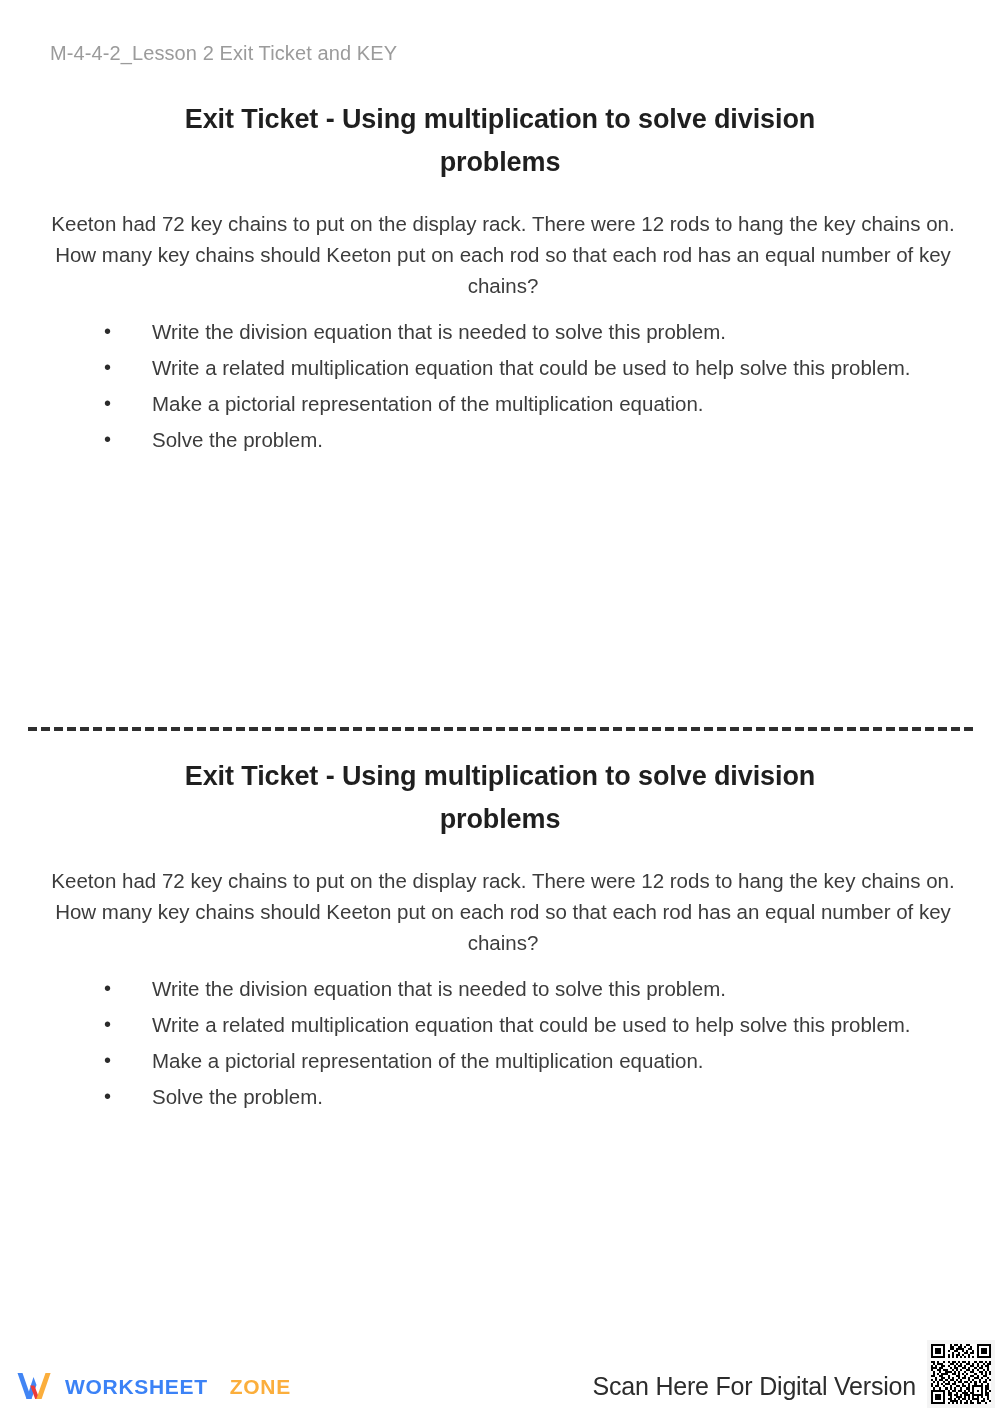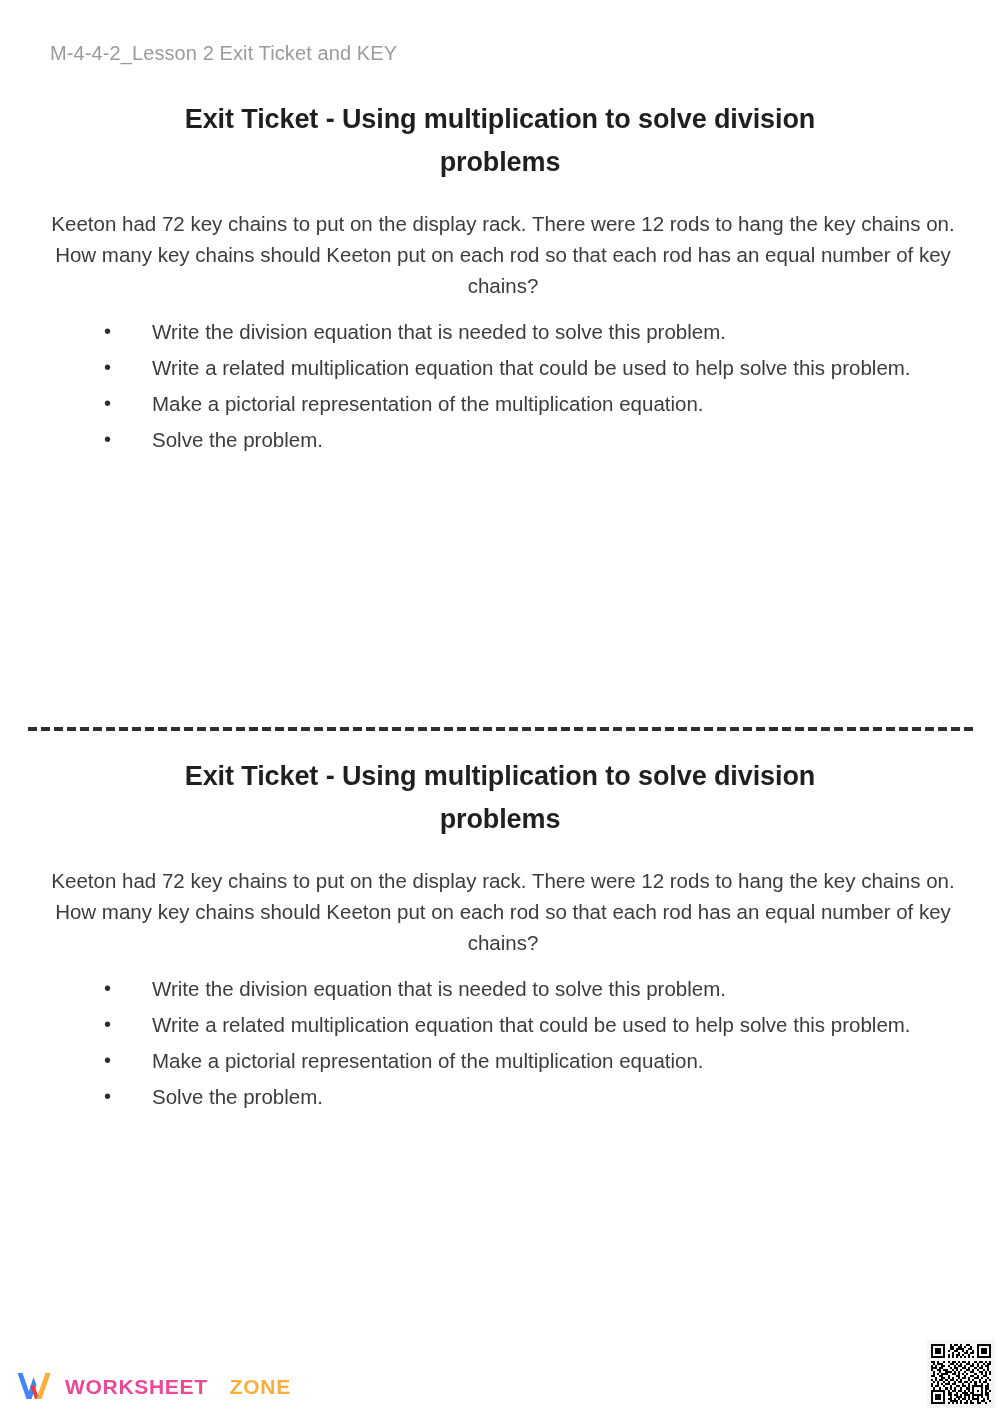--- a/index.html
+++ b/index.html
@@ -129,21 +129,21 @@
   }
 
   .brand-text {
     font-size: 21px;
     font-weight: bold;
     letter-spacing: 0.7px;
     white-space: nowrap;
     line-height: 1;
   }
 
-  .brand-text .word-worksheet { color: #ec4899; }
+  .brand-text .word-worksheet { color: #3b82f6; }
   .brand-text .word-zone { color: #fbae3c; margin-left: 22px; }
 
   .scan-text {
     position: absolute;
     right: 84px;
     bottom: 13px;
     font-size: 25px;
     color: #2c2c2c;
     white-space: nowrap;
     letter-spacing: -0.2px;
@@ -224,20 +224,21 @@
           <path d="M12.5 33 L17.5 33 L22.5 19 L19.5 11 Z" fill="#4285f4"></path>
           <path d="M16.2 19.5 L21.2 33 L25.4 33 L20.4 19.5 Z" fill="#ea3a3a"></path>
           <path d="M31.5 7 L22.3 33 L27.6 33 L36.6 7 Z" fill="#fbae3c"></path>
         </svg>
       </span>
       <span class="brand-text">
         <span class="word-worksheet">WORKSHEET</span><span class="word-zone">ZONE</span>
       </span>
     </div>
 
+    <div class="scan-text">Scan Here For Digital Version</div>
 
     <div class="qr">
       <svg viewBox="0 0 29 29" shape-rendering="crispEdges" xmlns="http://www.w3.org/2000/svg">
         <rect width="29" height="29" fill="#ffffff"></rect>
         <g fill="#000000">
 
           <rect x="0" y="0" width="7" height="1"></rect>
             <rect x="0" y="6" width="7" height="1"></rect>
           <rect x="0" y="0" width="1" height="7"></rect>
             <rect x="6" y="0" width="1" height="7"></rect>

